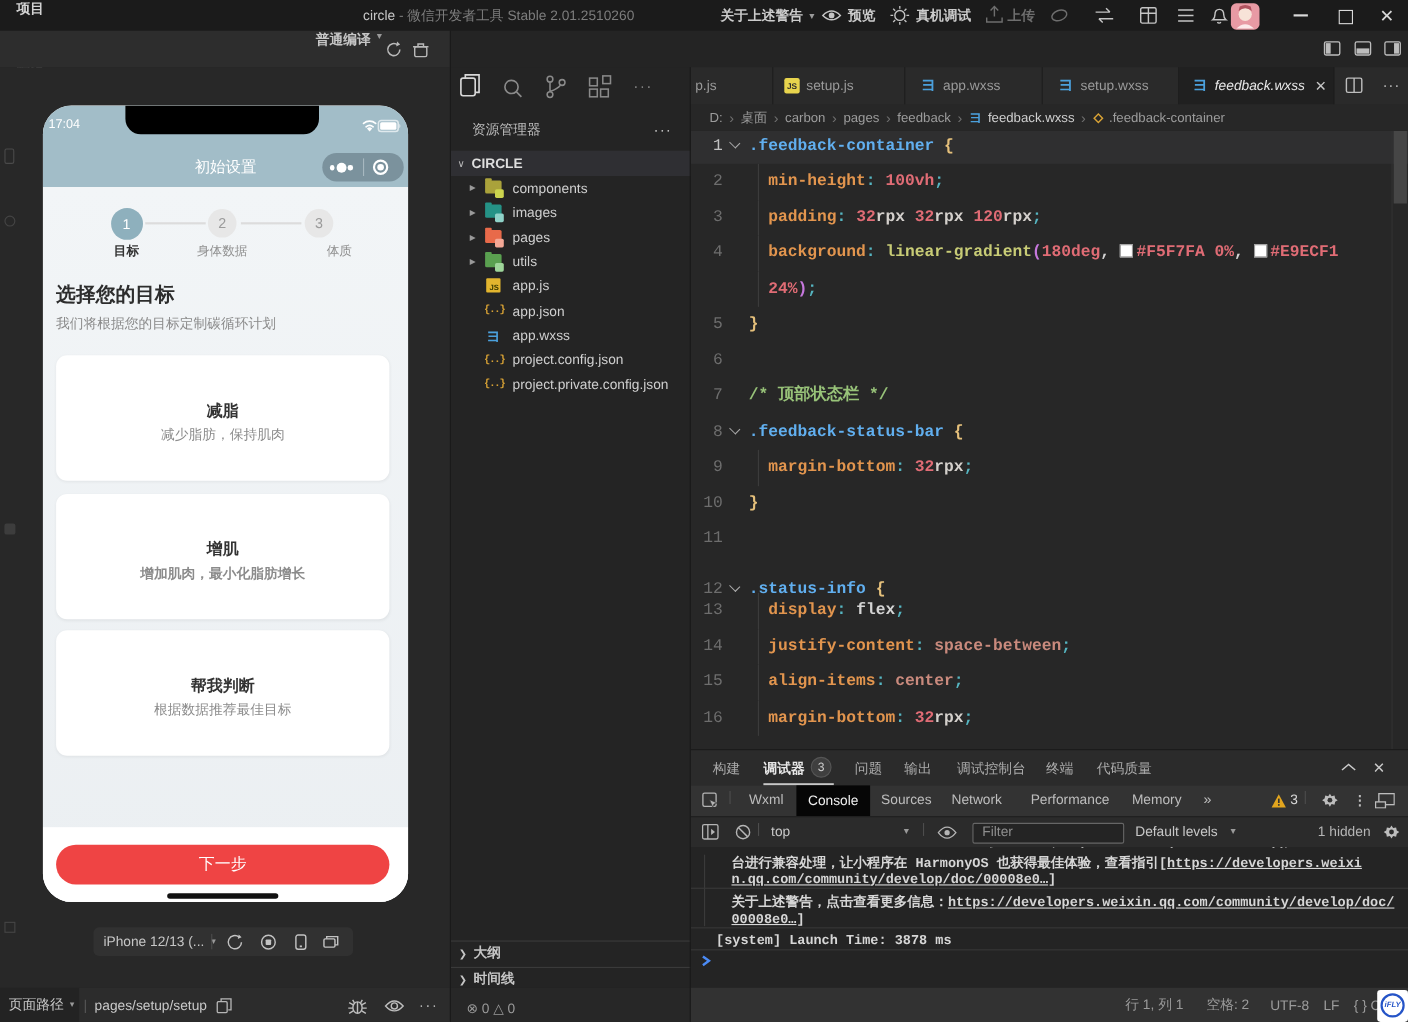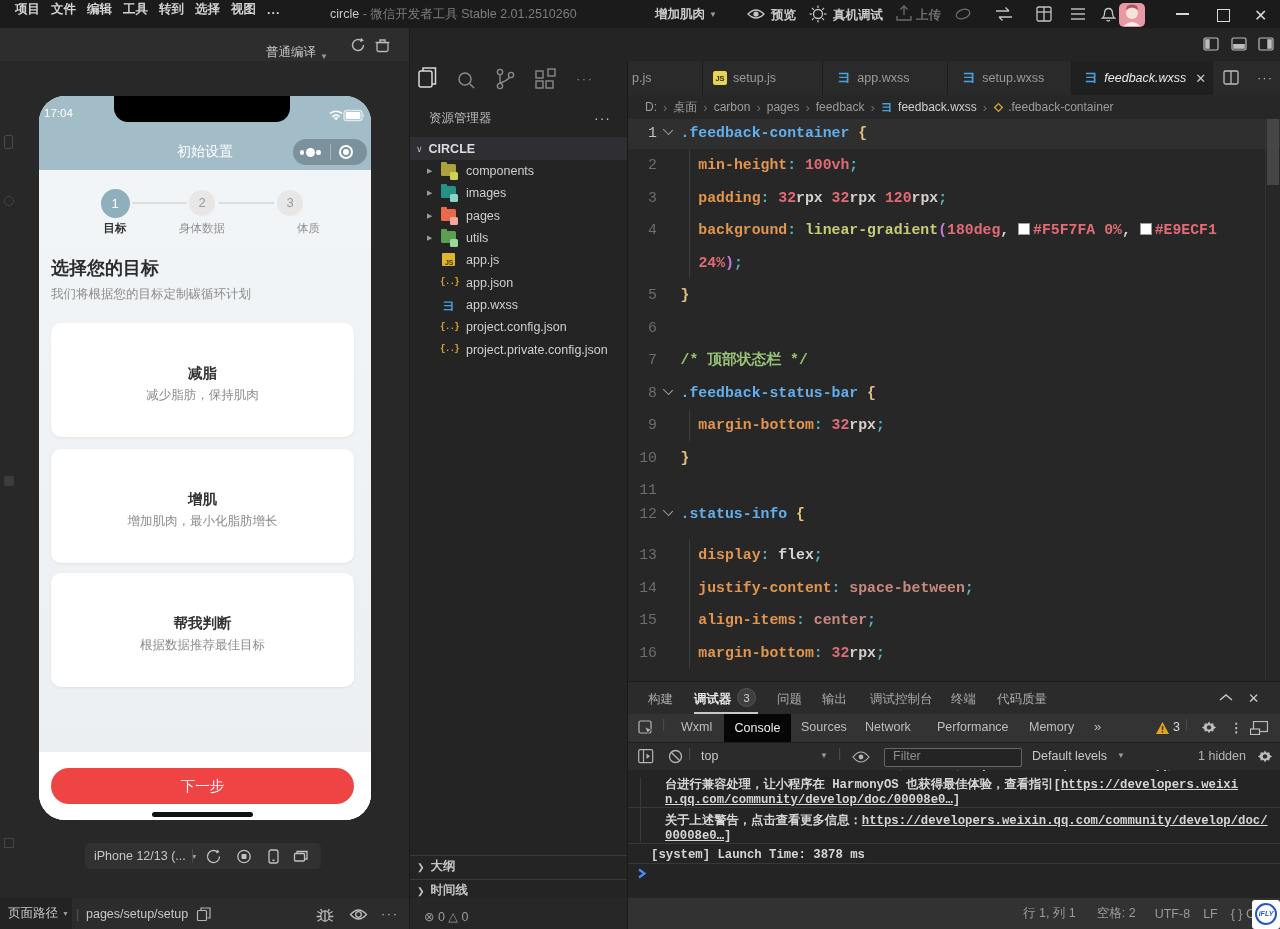--- a/index.html
+++ b/index.html
@@ -6,34 +6,34 @@
 html,body { width:1280px; height:929px; overflow:hidden; background:#272727; }
 body { font-family:"Liberation Sans", sans-serif; }
 .a { position:absolute; }
 #app { position:relative; width:1280px; height:929px; background:#272727; overflow:hidden; }
 </style>
 </head>
 <body>
 <div id="app">
 
 <div class="a" id="menubar" style="left:0;top:0;width:1280px;height:28px;background:#1b1b1b;"></div>
-<div class="a" style="left:15px;top:0;height:19px;display:flex;align-items:center;gap:11px;color:#d2d2d2;font-size:12.5px;font-weight:bold;">
+<div class="a" style="left:15px;top:0;height:19px;display:flex;align-items:center;gap:11px;color:#d2d2d2;font-size:12.5px;font-weight:bold;flex-direction:column;">
 <span>项目</span>
       <span>文件</span>
       <span>编辑</span>
       <span>工具</span>
       <span>转到</span>
       <span>选择</span>
       <span>视图</span>
       <span style="letter-spacing:1px;">...</span>
 </div>
 <div class="a" style="left:330px;top:0;width:320px;height:28px;line-height:28px;font-size:12.5px;color:#c8c8c8;white-space:nowrap;">circle <span style="color:#7d7d7d;">- 微信开发者工具 Stable 2.01.2510260</span></div>
 
 <div class="a" style="left:655px;top:0;height:28px;display:flex;align-items:center;color:#cbcbcb;font-size:12.5px;font-weight:bold;">
-<span>增加肌肉</span>
+<span>关于上述警告</span>
       <span style="font-size:8px;margin-left:4px;color:#9a9a9a;">▼</span>
 </div>
 <div class="a" id="topicons" style="left:745px;top:0;height:28px;">
   <svg width="420" height="28" viewBox="0 0 420 28">
 
     <g stroke="#c4c4c4" fill="none" stroke-width="1.3">
       <path d="M3 14 q8 -8 16 0 q-8 8 -16 0 z"></path>
           <circle cx="11" cy="14" r="2.6" fill="#c4c4c4" stroke="none"></circle>
     </g>
     <text x="26" y="18.5" font-size="12.5" fill="#cbcbcb" font-weight="bold">预览</text>
@@ -94,21 +94,21 @@
     </g>
   </svg>
 </div>
 
 <div class="a" style="left:1176px;top:13px;width:13px;height:1.5px;background:#d9d9d9;"></div>
 <div class="a" style="left:1217px;top:9px;width:13px;height:13px;border:1.5px solid #d9d9d9;"></div>
 <div class="a" style="left:1254px;top:8px;width:15px;height:15px;color:#d9d9d9;font-size:16px;line-height:15px;">✕</div>
 
 <div class="a" style="left:0;top:28px;width:409px;height:33px;background:#2d2d2d;"></div>
 <div class="a" style="left:410px;top:28px;width:870px;height:33px;background:#242424;"></div>
-<div class="a" style="left:266px;top:28px;height:33px;display:flex;align-items:flex-end;color:#c6c6c6;font-size:12.5px;font-weight:normal;">普通编译<span style="font-size:8px;margin-left:4px;color:#999;">▼</span></div>
+<div class="a" style="left:287px;top:28px;height:33px;display:flex;align-items:flex-start;color:#c6c6c6;font-size:12.5px;font-weight:bold;">普通编译<span style="font-size:8px;margin-left:4px;color:#999;">▼</span></div>
 <svg class="a" style="left:350px;top:37px;" width="16" height="16" viewBox="0 0 16 16">
   <path d="M13.5 8 a5.5 5.5 0 1 1 -2 -4.2" stroke="#b9b9b9" stroke-width="1.4" fill="none"></path>
   <path d="M11 0.8 l2.8 2.7 -3.6 1.7 z" fill="#b9b9b9"></path>
 </svg>
 <svg class="a" style="left:374px;top:37px;" width="17" height="17" viewBox="0 0 17 17">
   <g stroke="#b9b9b9" stroke-width="1.3" fill="none">
     <rect x="3" y="5.5" width="11" height="9" rx="1.5"></rect>
     <path d="M6 5.5 v-2.5 h5 v2.5"></path>
     <line x1="1.5" y1="5.5" x2="15.5" y2="5.5"></line>
   </g>
@@ -171,21 +171,21 @@
 
   <div class="a" style="left:12px;top:160px;font-size:18px;font-weight:bold;color:#2d2d2d;">选择您的目标</div>
   <div class="a" style="left:12px;top:190px;font-size:12.5px;color:#8a8a8a;">我们将根据您的目标定制碳循环计划</div>
 
   <div class="a" style="left:12px;top:227px;width:303px;height:114px;background:#fff;border-radius:10px;box-shadow:0 1px 3px rgba(0,0,0,0.06);"></div>
   <div class="a" style="left:12px;top:268px;width:303px;text-align:center;font-size:14.5px;font-weight:bold;color:#333;">减脂</div>
   <div class="a" style="left:12px;top:291px;width:303px;text-align:center;font-size:12.5px;color:#8b8b8b;">减少脂肪，保持肌肉</div>
 
   <div class="a" style="left:12px;top:353px;width:303px;height:114px;background:#fff;border-radius:10px;box-shadow:0 1px 3px rgba(0,0,0,0.06);"></div>
   <div class="a" style="left:12px;top:394px;width:303px;text-align:center;font-size:14.5px;font-weight:bold;color:#333;">增肌</div>
-  <div class="a" style="left:12px;top:417px;width:303px;text-align:center;font-size:12.5px;color:#8b8b8b;">增加肌肉，最小化脂肪增长</div>
+  <div class="a" style="left:12px;top:417px;width:303px;text-align:center;font-size:12.5px;color:#8b8b8b;font-weight:bold;">增加肌肉，最小化脂肪增长</div>
 
   <div class="a" style="left:12px;top:477px;width:303px;height:114px;background:#fff;border-radius:10px;box-shadow:0 1px 3px rgba(0,0,0,0.06);"></div>
   <div class="a" style="left:12px;top:541px;width:303px;text-align:center;font-size:12.5px;color:#8b8b8b;">根据数据推荐最佳目标</div>
   <div class="a" style="left:12px;top:518px;width:303px;text-align:center;font-size:14.5px;font-weight:bold;color:#333;">帮我判断</div>
 
   <div class="a" style="left:12px;top:672px;width:303px;height:36px;background:#ef4444;border-radius:18px;color:#fff;font-size:14.5px;text-align:center;line-height:36px;">下一步</div>
 </div>
 
 <div class="a" style="left:85px;top:843px;width:236px;height:26px;background:#313131;border-radius:5px;"></div>
 <div class="a" style="left:94px;top:843px;height:26px;display:flex;align-items:center;color:#c6c6c6;font-size:12.5px;">iPhone 12/13 (...<span style="font-size:7px;margin-left:5px;color:#999;">▼</span></div>
@@ -365,21 +365,21 @@
   <div class="crow" style="top:62.5px;"><span class="g">3</span><span class="ig"></span><span class="cd"><span class="w">  </span><span class="p">padding</span><span class="o">:</span><span class="w"> </span><span class="n">32</span><span class="u">rpx</span><span class="w"> </span><span class="n">32</span><span class="u">rpx</span><span class="w"> </span><span class="n">120</span><span class="u">rpx</span><span class="o">;</span></span></div>
   <div class="crow" style="top:95px;"><span class="g">4</span><span class="ig"></span><span class="cd"><span class="w">  </span><span class="p">background</span><span class="o">:</span><span class="w"> </span><span class="f">linear-gradient</span><span class="m">(</span><span class="n">180deg</span><span class="w">, </span><span class="sw"></span><span class="n">#F5F7FA</span><span class="w"> </span><span class="n">0%</span><span class="w">, </span><span class="sw"></span><span class="n">#E9ECF1</span></span></div>
   <div class="crow" style="top:127.5px;"><span class="ig"></span><span class="cd2"><span class="n">24%</span><span class="m">)</span><span class="o">;</span></span></div>
   <div class="crow" style="top:160px;"><span class="g">5</span><span class="cd"><span class="b">}</span></span></div>
   <div class="crow" style="top:192.5px;"><span class="g">6</span></div>
   <div class="crow" style="top:225px;"><span class="g">7</span><span class="cd"><span class="cm">/* 顶部状态栏 */</span></span></div>
   <div class="crow" style="top:257.5px;"><span class="g">8</span><span class="fch"></span><span class="cd"><span class="s">.feedback-status-bar</span><span class="w"> </span><span class="b">{</span></span></div>
   <div class="crow" style="top:290px;"><span class="g">9</span><span class="ig"></span><span class="cd"><span class="w">  </span><span class="p">margin-bottom</span><span class="o">:</span><span class="w"> </span><span class="n">32</span><span class="u">rpx</span><span class="o">;</span></span></div>
   <div class="crow" style="top:322.5px;"><span class="g">10</span><span class="cd"><span class="b">}</span></span></div>
   <div class="crow" style="top:355px;"><span class="g">11</span></div>
-  <div class="crow" style="top:379px;"><span class="g">12</span><span class="fch"></span><span class="cd"><span class="s">.status-info</span><span class="w"> </span><span class="b">{</span></span></div>
+  <div class="crow" style="top:401px;"><span class="g">12</span><span class="fch"></span><span class="cd"><span class="s">.status-info</span><span class="w"> </span><span class="b">{</span></span></div>
   <div class="crow" style="top:420px;"><span class="g">13</span><span class="ig"></span><span class="cd"><span class="w">  </span><span class="p">display</span><span class="o">:</span><span class="w"> </span><span class="w">flex</span><span class="o">;</span></span></div>
   <div class="crow" style="top:452.5px;"><span class="g">14</span><span class="ig"></span><span class="cd"><span class="w">  </span><span class="p">justify-content</span><span class="o">:</span><span class="w"> </span><span class="kw">space-between</span><span class="o">;</span></span></div>
   <div class="crow" style="top:485px;"><span class="g">15</span><span class="ig"></span><span class="cd"><span class="w">  </span><span class="p">align-items</span><span class="o">:</span><span class="w"> </span><span class="kw">center</span><span class="o">;</span></span></div>
   <div class="crow" style="top:517.5px;"><span class="g">16</span><span class="ig"></span><span class="cd"><span class="w">  </span><span class="p">margin-bottom</span><span class="o">:</span><span class="w"> </span><span class="n">32</span><span class="u">rpx</span><span class="o">;</span></span></div>
 
   <div class="a" style="left:637px;top:0;width:1px;height:562px;background:#333;"></div>
   <div class="a" style="left:639px;top:0;width:12px;height:66px;background:#464646;"></div>
 </div>
 
 <div class="a" id="dbg1" style="left:628px;top:681px;width:652px;height:33px;background:#2b2b2b;border-top:1px solid #1a1a1a;font-size:12.5px;color:#ababab;">

